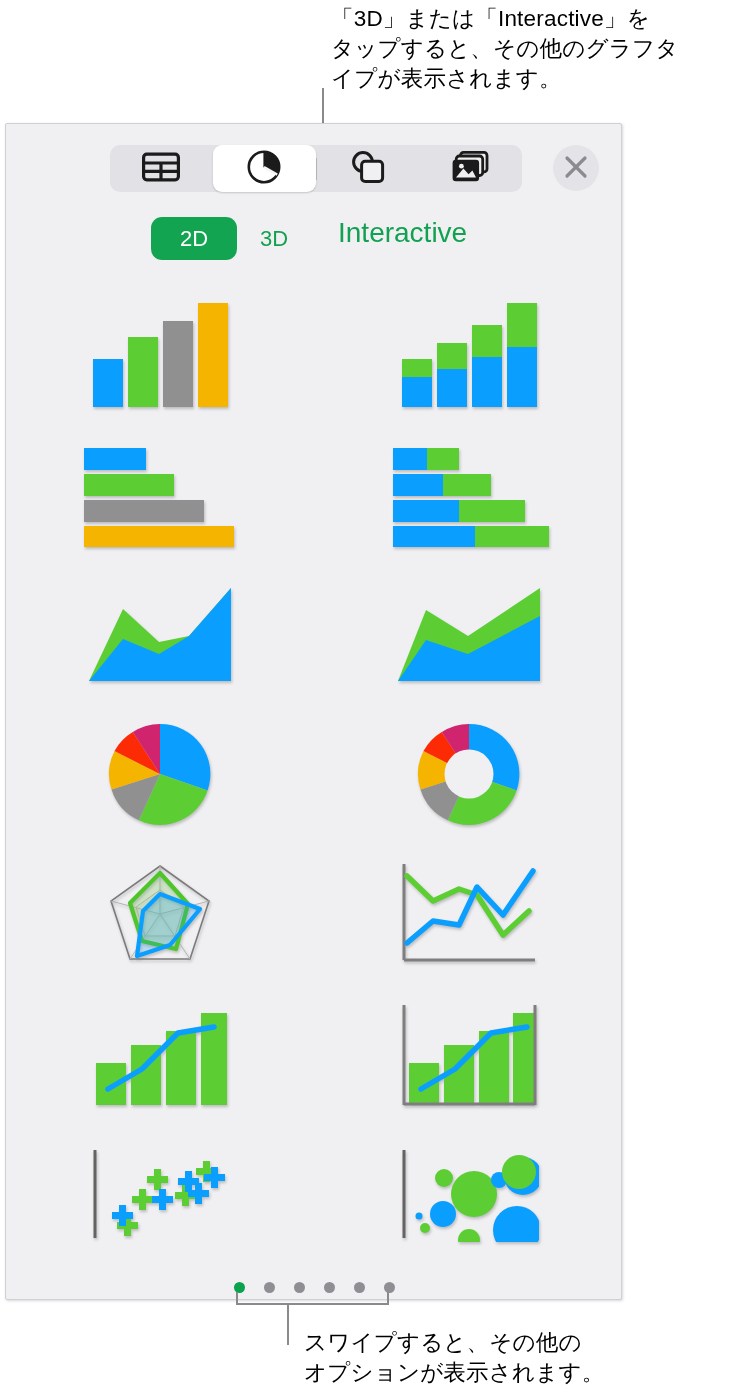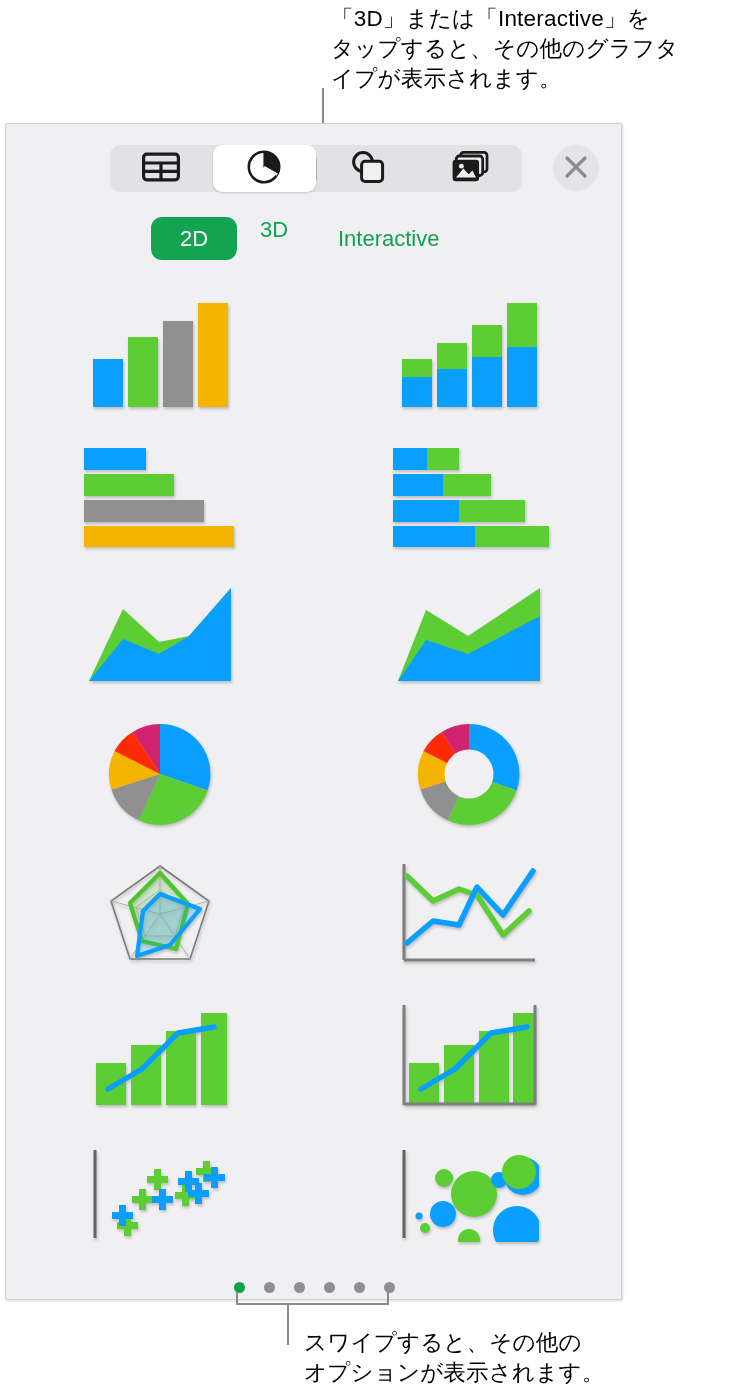--- a/index.html
+++ b/index.html
@@ -88,28 +88,28 @@
     border: none;
     color: #ffffff;
     font-size: 22px;
     display: flex; align-items: center; justify-content: center; text-align: right;
   }
   #mode-3d {
     position: absolute; left: 248px; top: 0;
     height: 43px; padding: 0 6px;
     background: transparent; border: none;
     color: #12a150; font-size: 22px;
-    display: flex; align-items: flex-start;
+    display: flex; align-items: center;
   }
   #mode-interactive {
     position: absolute; left: 326px; top: 0;
     height: 43px; padding: 0 6px;
     background: transparent; border: none;
-    color: #12a150; font-size: 22px;
-    display: flex; align-items: center;
+    color: #12a150; font-size: 28px;
+    display: flex; 
   }
 
   
   #chart-grid {
     position: absolute;
     left: 0; top: 160px;
     width: 617px; height: 985px;
     display: grid;
     grid-template-columns: 1fr 1fr;
     grid-template-rows: repeat(7, 140px);

